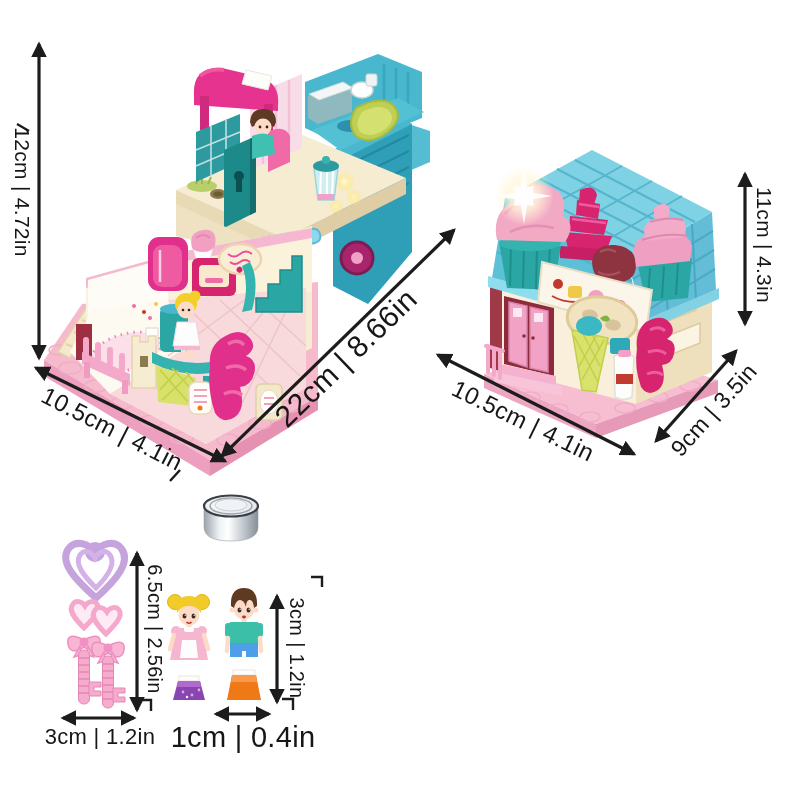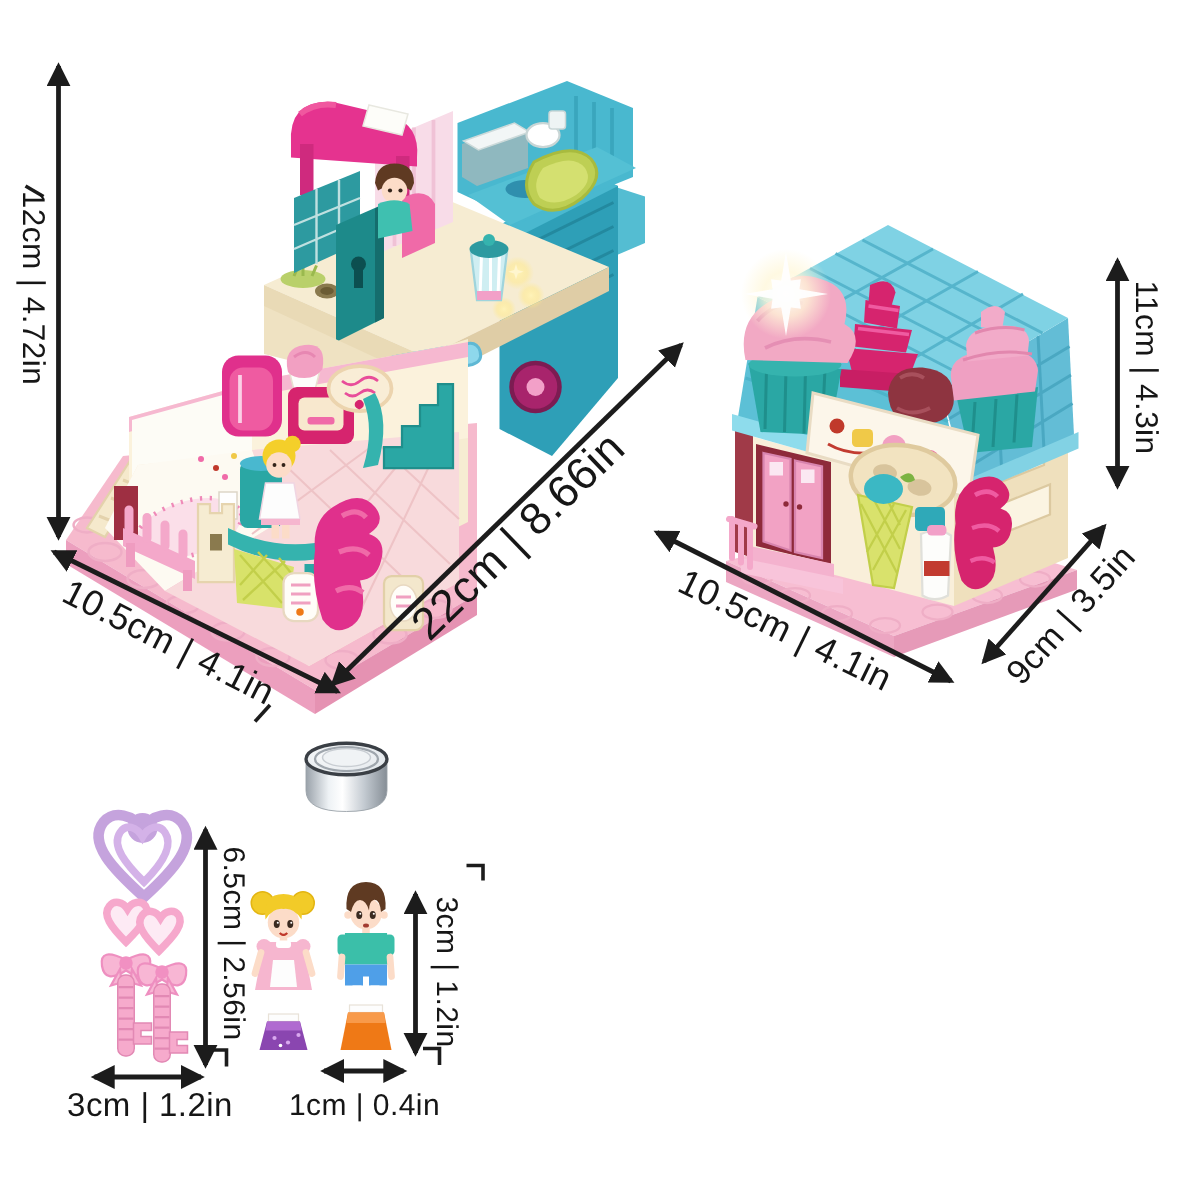--- a/index.html
+++ b/index.html
@@ -455,15 +455,15 @@
 
 <div class="lbl" style="left:22px;top:192px;font-size:21px;transform:translate(-50%,-50%) rotate(90deg);">12cm | 4.72in</div>
 <div class="lbl" style="left:112px;top:429px;font-size:24px;transform:translate(-50%,-50%) rotate(27deg);">10.5cm | 4.1in</div>
 <div class="lbl" style="left:346px;top:358px;font-size:30px;transform:translate(-50%,-50%) rotate(-44deg);">22cm | 8.66in</div>
 <div class="lbl" style="left:523px;top:421px;font-size:24px;transform:translate(-50%,-50%) rotate(26deg);">10.5cm | 4.1in</div>
 <div class="lbl" style="left:714px;top:410px;font-size:23px;transform:translate(-50%,-50%) rotate(-48deg);">9cm | 3.5in</div>
 <div class="lbl" style="left:764px;top:245px;font-size:21px;transform:translate(-50%,-50%) rotate(90deg);">11cm | 4.3in</div>
 <div class="lbl" style="left:155px;top:629px;font-size:20px;transform:translate(-50%,-50%) rotate(90deg);">6.5cm | 2.56in</div>
 <div class="lbl" style="left:100px;top:737px;font-size:22px;transform:translate(-50%,-50%);">3cm | 1.2in</div>
 <div class="lbl" style="left:297px;top:648px;font-size:20px;transform:translate(-50%,-50%) rotate(90deg);">3cm | 1.2in</div>
-<div class="lbl" style="left:243px;top:737px;font-size:20px;transform:translate(-50%,-50%);">1cm | 0.4in</div>
+<div class="lbl" style="left:243px;top:737px;font-size:29px;transform:translate(-50%,-50%);">1cm | 0.4in</div>
 
 </div>
 
 </body></html>

